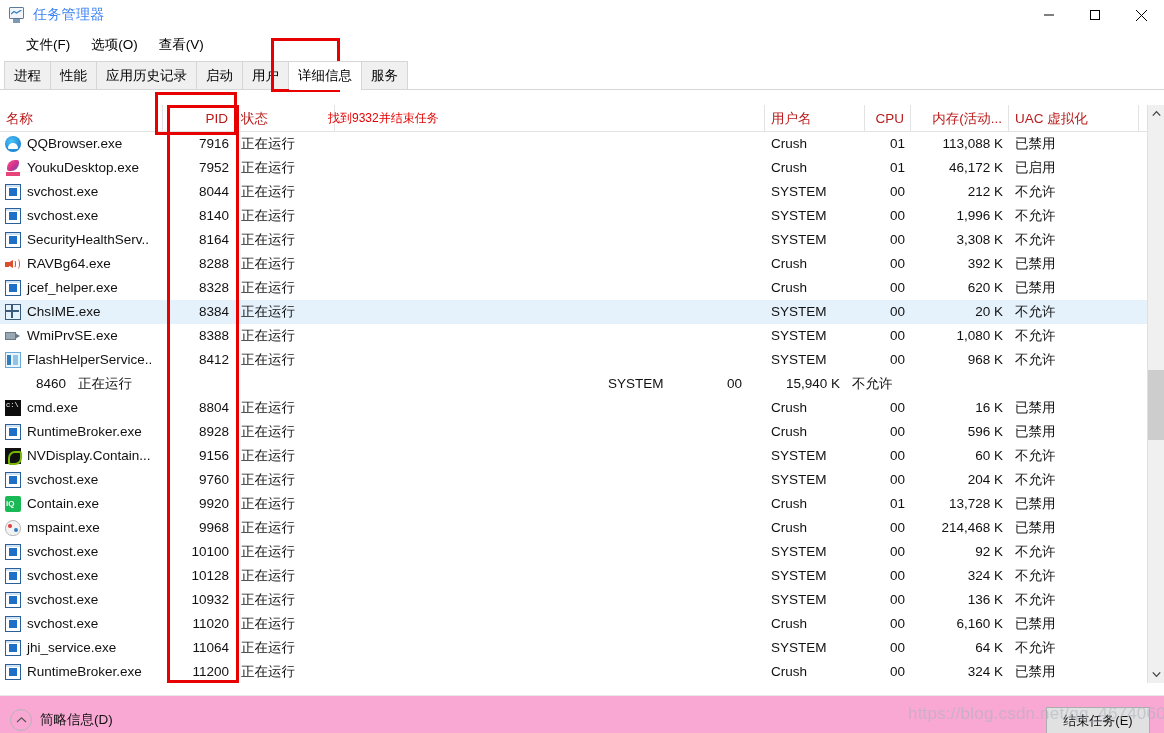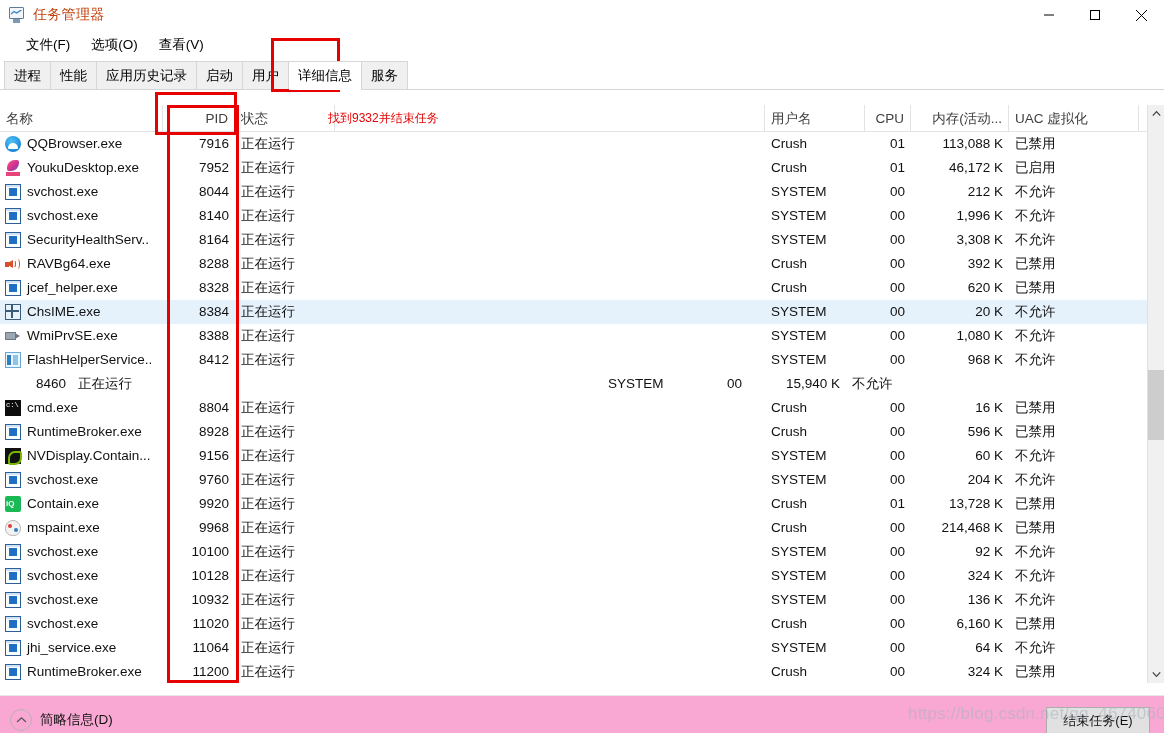--- a/index.html
+++ b/index.html
@@ -42,21 +42,21 @@
     position: absolute; left: 3px; top: 5px;
     width: 11px; height: 5px;
     border-bottom: 0;
   }
   .title-icon .stand {
     position: absolute; left: 5px; top: 13px;
     width: 7px; height: 4px;
     background: #7e99b3;
   }
   .title-text {
-    font-size: 14px; color: #c2410c;
+    font-size: 14px; color: #3b82f6;
     letter-spacing: 0.3px;
   }
 
   .win-controls {
     position: absolute; right: 0; top: 0;
     height: 30px; display: flex; align-items: stretch;
   }
   .win-btn {
     width: 46px; height: 30px;
     display: flex; align-items: center; justify-content: center;
@@ -119,21 +119,21 @@
     background: #ffffff;
     overflow: hidden;
   }
   .grid-header {
     display: flex;
     height: 27px;
     border-bottom: 1px solid #e3e3e3;
     background: #ffffff;
     align-items: center;
     font-size: 13.5px;
-    color: #404040;
+    color: #b91c1c;
   }
   .hcell {
     height: 27px;
     line-height: 27px;
     padding: 0 6px;
     border-right: 1px solid #e3e3e3;
     overflow: hidden;
     white-space: nowrap;
     cursor: default;
   }

